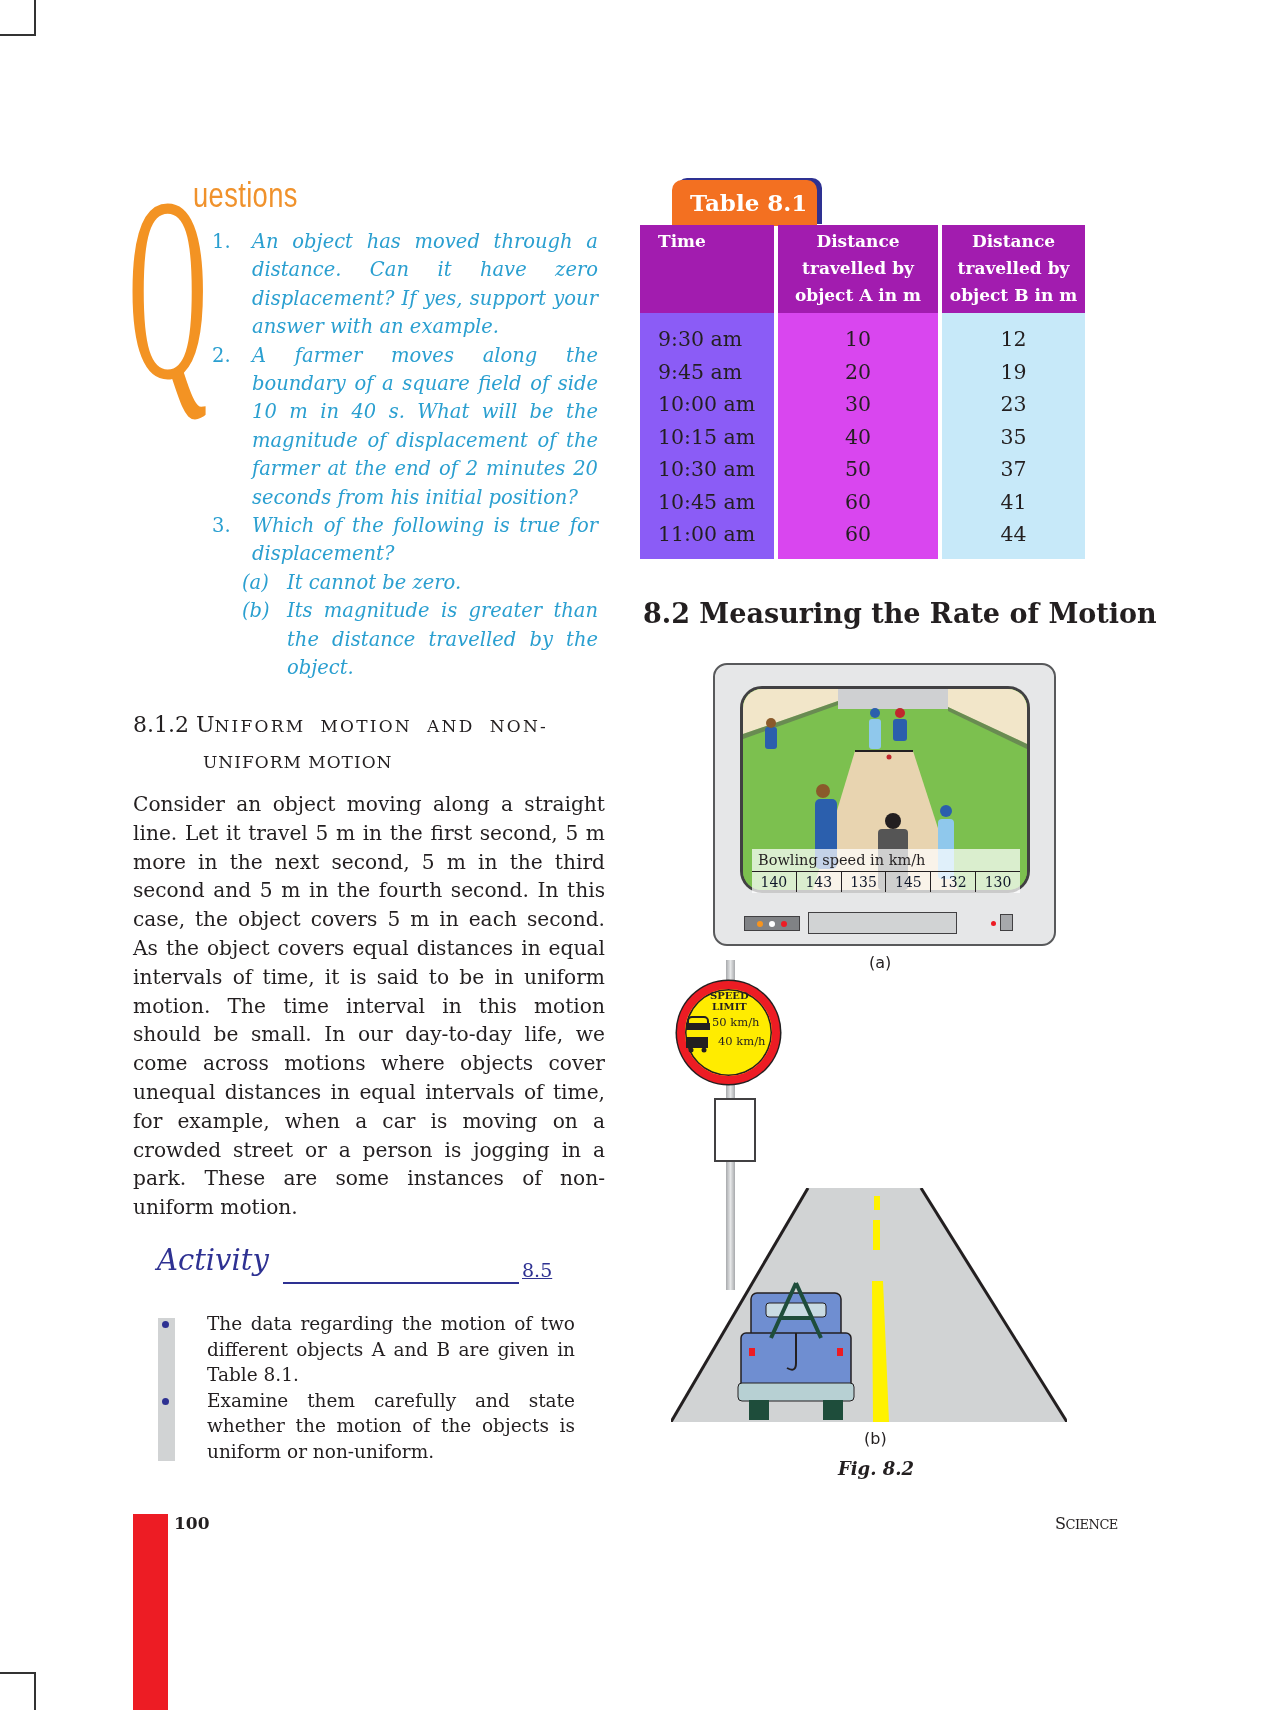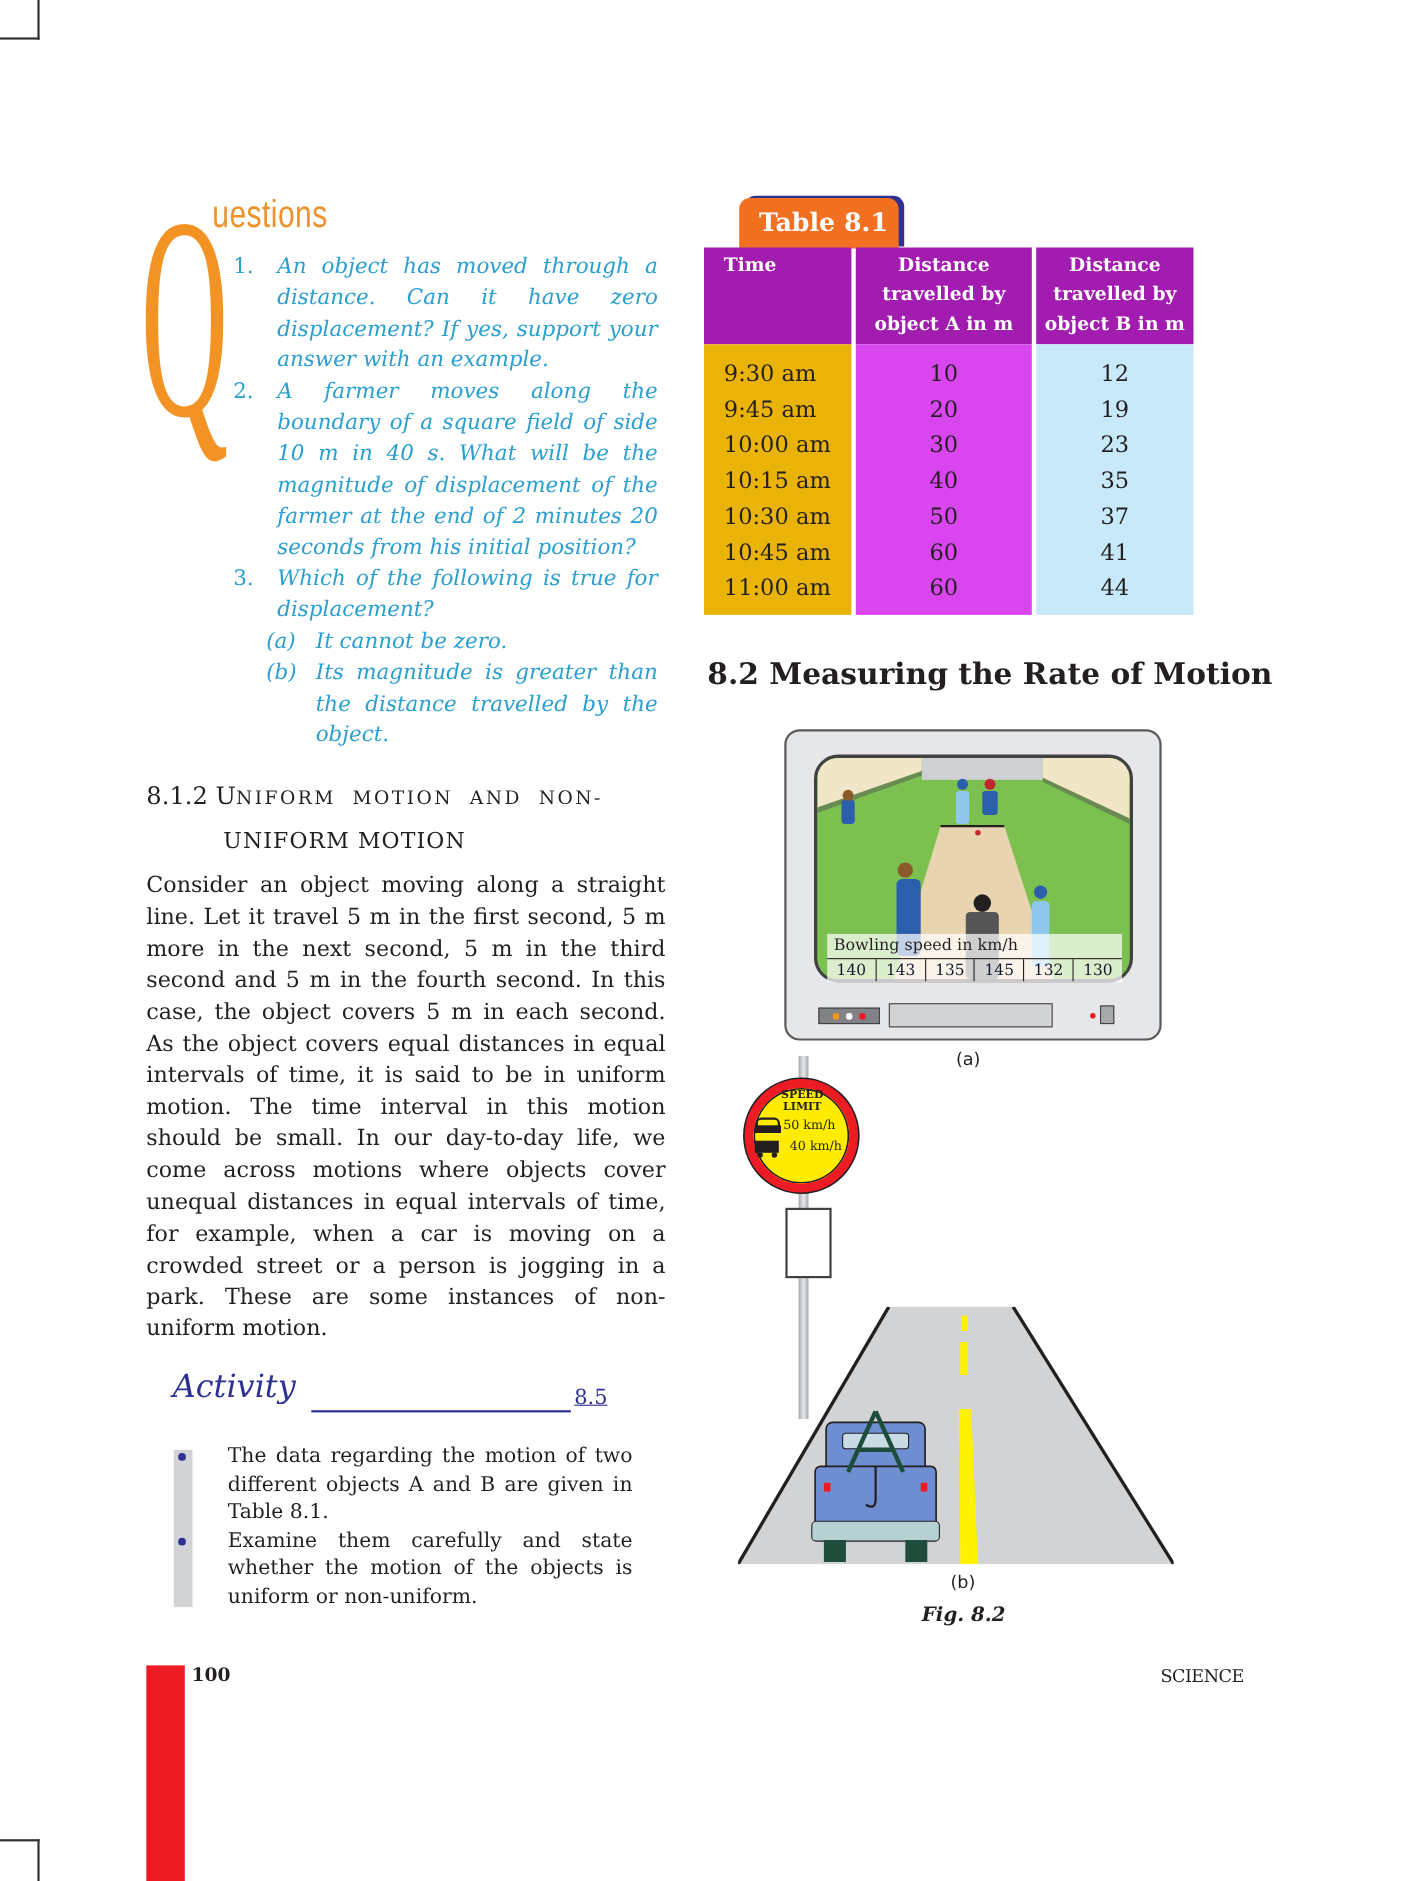--- a/index.html
+++ b/index.html
@@ -13,40 +13,40 @@
   .q-title{left:193px;top:175px;font-family:"Liberation Sans",sans-serif;font-size:35px;color:#f0922c;transform:scaleX(0.78);transform-origin:left top;letter-spacing:0.5px;}
   .q-list{left:212px;top:228px;width:386px;font-family:"DejaVu Serif",serif;font-style:italic;font-size:19.5px;line-height:28.4px;color:#2a9fd0;}
   .q-item{display:flex;}
   .q-num{width:40px;flex:none;font-style:normal;}
   .q-text{flex:1;text-align:justify;}
   .q-sub{display:flex;margin-left:30px;}
   .q-sub .q-lbl{width:45px;flex:none;}
   
   .h812{left:133px;top:712px;width:475px;font-family:"DejaVu Serif",serif;font-size:22px;color:#231f20;}
   .h812 .sc{font-size:17px;letter-spacing:2.2px;}
-  .h812-line2{left:203px;top:752px;font-family:"DejaVu Serif",serif;font-size:20px;letter-spacing:1px;color:#231f20;}
+  .h812-line2{left:203px;top:752px;font-family:"DejaVu Serif",serif;font-size:17px;letter-spacing:1px;color:#231f20;}
   .body-p{left:133px;top:790px;width:472px;font-family:"DejaVu Serif",serif;font-size:20.2px;line-height:28.8px;text-align:justify;color:#231f20;}
   
   .act-title{left:157px;top:1243px;font-family:"DejaVu Serif",serif;font-style:italic;font-size:29px;color:#2e3192;}
   .act-line{left:283px;top:1282px;width:236px;height:2px;background:#2e3192;}
   .act-num{left:522px;top:1259px;font-family:"DejaVu Serif",serif;font-size:19px;color:#2e3192;text-decoration:underline;}
   .act-bar{left:158px;top:1318px;width:17px;height:143px;background:#d1d3d4;}
   .act-list{left:207px;top:1311px;width:368px;font-family:"DejaVu Serif",serif;font-size:18.5px;line-height:25.6px;text-align:justify;color:#231f20;}
   .act-li{position:relative;}
   .act-dot{position:absolute;left:-45px;top:10px;width:7px;height:7px;border-radius:50%;background:#2e3192;}
   
   .tab-label{left:672px;top:180px;width:145px;height:46px;background:#f37021;border-radius:10px 10px 0 0;box-shadow:5px -2px 0 #2e3192;}
   .tab-text{left:690px;top:189px;font-family:"DejaVu Serif",serif;font-weight:bold;font-size:23px;color:#ffffff;}
   .tbl{left:640px;top:225px;display:flex;gap:4px;}
   .col{display:flex;flex-direction:column;}
   .th{background:#a21caf;color:#fff;font-family:"DejaVu Serif",serif;font-weight:bold;font-size:17px;line-height:27px;height:88px;padding-top:3px;box-sizing:border-box;}
   .td{font-family:"DejaVu Serif",serif;font-size:20.5px;color:#231f20;padding-top:10px;padding-bottom:8px;}
   .td div{height:32.5px;line-height:32.5px;}
   .c1 .th{width:134px;padding-left:18px;}
-  .c1 .td{background:#eab308;padding-left:18px;width:134px;box-sizing:border-box;}
+  .c1 .td{background:#8b5cf6;padding-left:18px;width:134px;box-sizing:border-box;}
   .c2 .th,.c2 .td{width:160px;text-align:center;}
   .c2 .td{background:#d946ef;}
   .c3 .th,.c3 .td{width:143px;text-align:center;}
   .c3 .td{background:#c7e9f9;}
   
   .h82{left:643px;top:598px;font-family:"DejaVu Serif",serif;font-weight:bold;font-size:27px;color:#231f20;}
   
   .tv{left:713px;top:663px;width:343px;height:283px;background:#e6e7e8;border:2px solid #58595b;border-radius:14px;box-sizing:border-box;}
   .screen{left:740px;top:686px;width:290px;height:207px;border:3px solid #414042;border-radius:22px;overflow:hidden;background:#79b94a;box-sizing:border-box;}
   .speed-box{left:752px;top:849px;width:268px;height:44px;background:rgba(255,255,255,0.72);}
@@ -68,21 +68,21 @@
   .sign-v1{left:712px;top:1015px;font-family:"DejaVu Serif",serif;font-size:11.5px;color:#231f20;}
   .sign-v2{left:718px;top:1034px;font-family:"DejaVu Serif",serif;font-size:11.5px;color:#231f20;}
   .bracket{left:714px;top:1098px;width:42px;height:64px;border:2px solid #414042;background:#fff;box-sizing:border-box;}
   .road{left:671px;top:1188px;width:396px;height:234px;}
   .cap-b{left:864px;top:1429px;font-family:"DejaVu Sans",sans-serif;font-size:16px;color:#231f20;}
   .fig-cap{left:838px;top:1458px;font-family:"DejaVu Serif",serif;font-style:italic;font-weight:bold;font-size:18px;color:#231f20;}
   
   .red-bar{left:133px;top:1514px;width:35px;height:196px;background:#ed1c24;}
   .page-num{left:174px;top:1513px;font-family:"DejaVu Serif",serif;font-weight:bold;font-size:17px;color:#231f20;}
   .running{left:1055px;top:1514px;font-family:"DejaVu Serif",serif;font-size:16px;color:#231f20;letter-spacing:-0.5px;}
-  .running .sm{font-size:16px;}
+  .running .sm{font-size:13px;}
 </style>
 </head>
 <body>
 
 <div class="abs crop-tl"></div>
 <div class="abs crop-bl"></div>
 
 <div class="abs q-big">Q</div>
 <div class="abs q-title">uestions</div>
 <div class="abs q-list">

